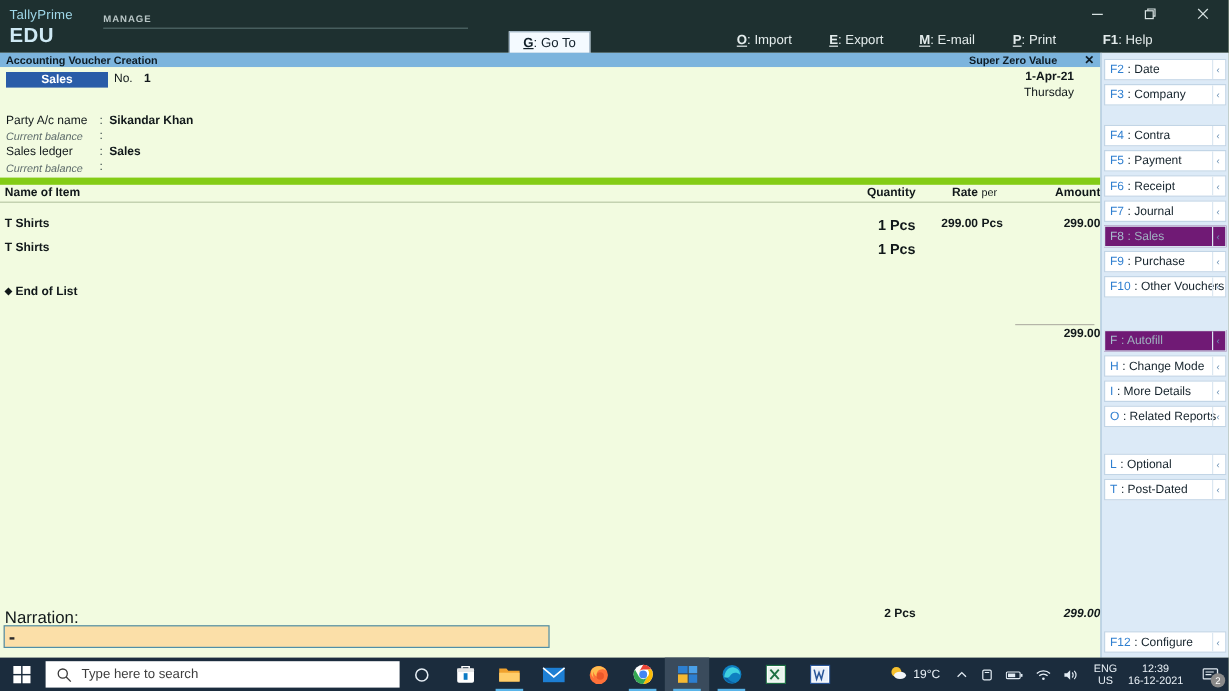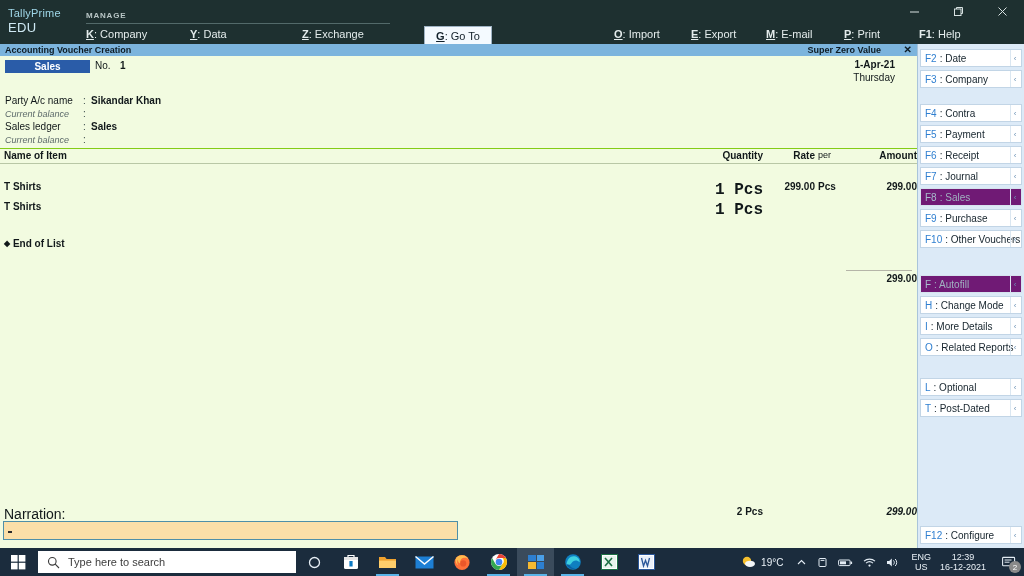--- a/index.html
+++ b/index.html
@@ -44,22 +44,22 @@
     position: absolute;
     left: 8px; top: 8px;
     line-height: 1.05;
   }
   .brand-name {
     font-size: 11px;
     color: #9fd7e8;
     letter-spacing: .2px;
   }
   .brand-edu {
-    font-size: 13px;
-    font-weight: normal;
+    font-size: 17px;
+    font-weight: bold;
     color: #cfe9f4;
     letter-spacing: .3px;
     margin-top: 1px;
   }
 
   .manage-group {
     position: absolute;
     left: 86px; top: 11px;
     width: 304px;
   }
@@ -183,21 +183,21 @@
   .flabel { width: 78px; font-size: 10px; }
   .flabel.it { font-style: italic; color: #5c6a6a; font-size: 9px; }
   .fcolon { width: 8px; font-size: 10px; color: #3a4a4a; }
   .fvalue { font-size: 10px; font-weight: bold; }
 
   
   .grid-head {
     position: absolute;
     left: 0; top: 92px;
     width: 917px; height: 14px;
-    border-top: 1px solid #84cc16;
+    border-top: 6px solid #84cc16;
     border-bottom: 1px solid #b9c7a6;
     background: #f2fbe0;
   }
   .gh {
     position: absolute;
     top: 1px;
     font-size: 10px;
     font-weight: bold;
   }
   .gh-item { left: 4px; }
@@ -205,21 +205,21 @@
   .gh-rate { left: 770px; width: 45px; text-align: right; }
   .gh-per  { left: 818px; font-weight: normal; font-size: 9px; }
   .gh-amt  { left: 845px; width: 72px; text-align: right; padding-right: 5px; }
 
   .item-row {
     position: absolute;
     left: 0;
     width: 954px; height: 20px;
   }
   .ir-name { position: absolute; left: 4px; top: 1px; font-size: 10px; font-weight: bold; }
-  .ir-qty  { position: absolute; left: 700px; width: 63px; text-align: right; top: 1px; font-size: 16px; font-weight: bold; font-family: Liberation Mono, monospace;}
+  .ir-qty  { position: absolute; left: 700px; width: 63px; text-align: right; top: 1px; font-size: 12px; font-weight: bold;}
   .ir-rate { position: absolute; left: 763px; width: 52px; text-align: right; top: 1px; font-size: 10px; font-weight: bold;}
   .ir-per  { position: absolute; left: 818px; top: 1px; font-size: 10px; font-weight: bold;}
   .ir-amt  { position: absolute; left: 845px; width: 72px; text-align: right; padding-right: 5px; top: 1px; font-size: 10px; font-weight: bold;}
 
   .subtotal-rule {
     position: absolute;
     left: 846px; top: 214px;
     width: 66px; height: 1px;
     background: #b5b5a8;
   }
@@ -335,21 +335,21 @@
     width: 1024px; height: 28px;
     background: #1b2c3d;
     display: flex;
     align-items: center;
   }
   .tb-start {
     width: 36px; height: 28px;
     display: flex; align-items: center; justify-content: center;
   }
   .tb-search {
-    width: 258px; height: 22px;
+    width: 295px; height: 22px;
     background: #ffffff;
     display: flex; align-items: center;
     margin-left: 2px;
   }
   .tb-search-icon { margin: 0 8px 0 9px; color: #3a3a3a; display:flex; }
   .tb-search-text { font-size: 11px; color: #3d3d3d; }
   .tb-cortana {
     width: 36px; height: 28px;
     display: flex; align-items: center; justify-content: center;
     color: #e6eef5;
@@ -419,31 +419,20 @@
 
     <div class="brand">
       <div class="brand-name">TallyPrime</div>
       <div class="brand-edu">EDU</div>
     </div>
 
     <div class="manage-group">
       <div class="manage-label">MANAGE</div>
     </div>
 
-    <div class="menu-row">
-      <div class="menu-item m-company">
-        <span class="hk">K</span><span>: Company</span>
-      </div>
-      <div class="menu-item m-data">
-        <span class="hk">Y</span><span>: Data</span>
-      </div>
-      <div class="menu-item m-exchange">
-        <span class="hk">Z</span><span>: Exchange</span>
-      </div>
-    </div>
 
     <div class="goto-btn">
       <span class="hk">G</span>
         <span>: Go To</span>
     </div>
 
     <div class="right-menu">
       <div class="menu-item rm-import">
         <span class="hk">O</span><span>: Import</span>
       </div>

